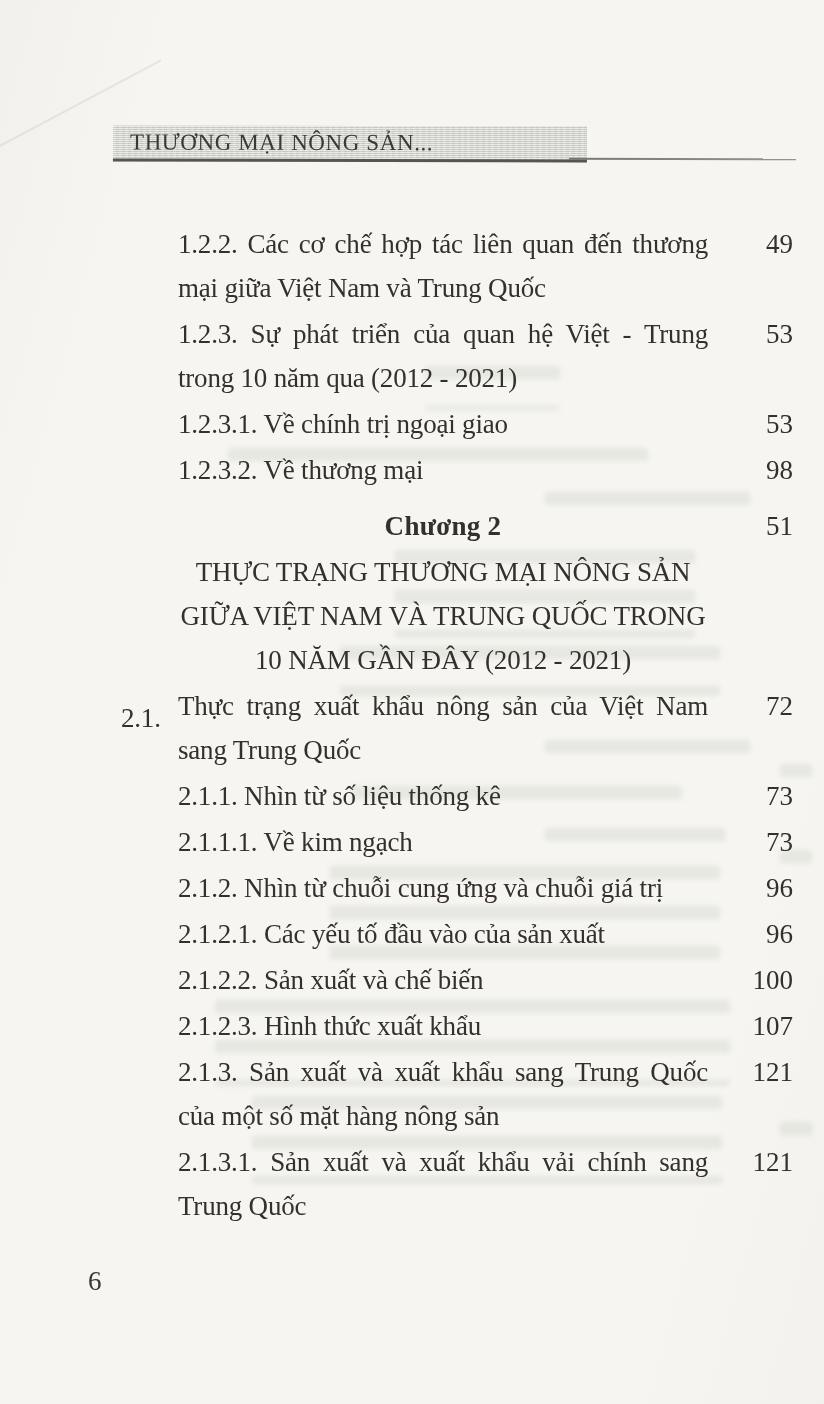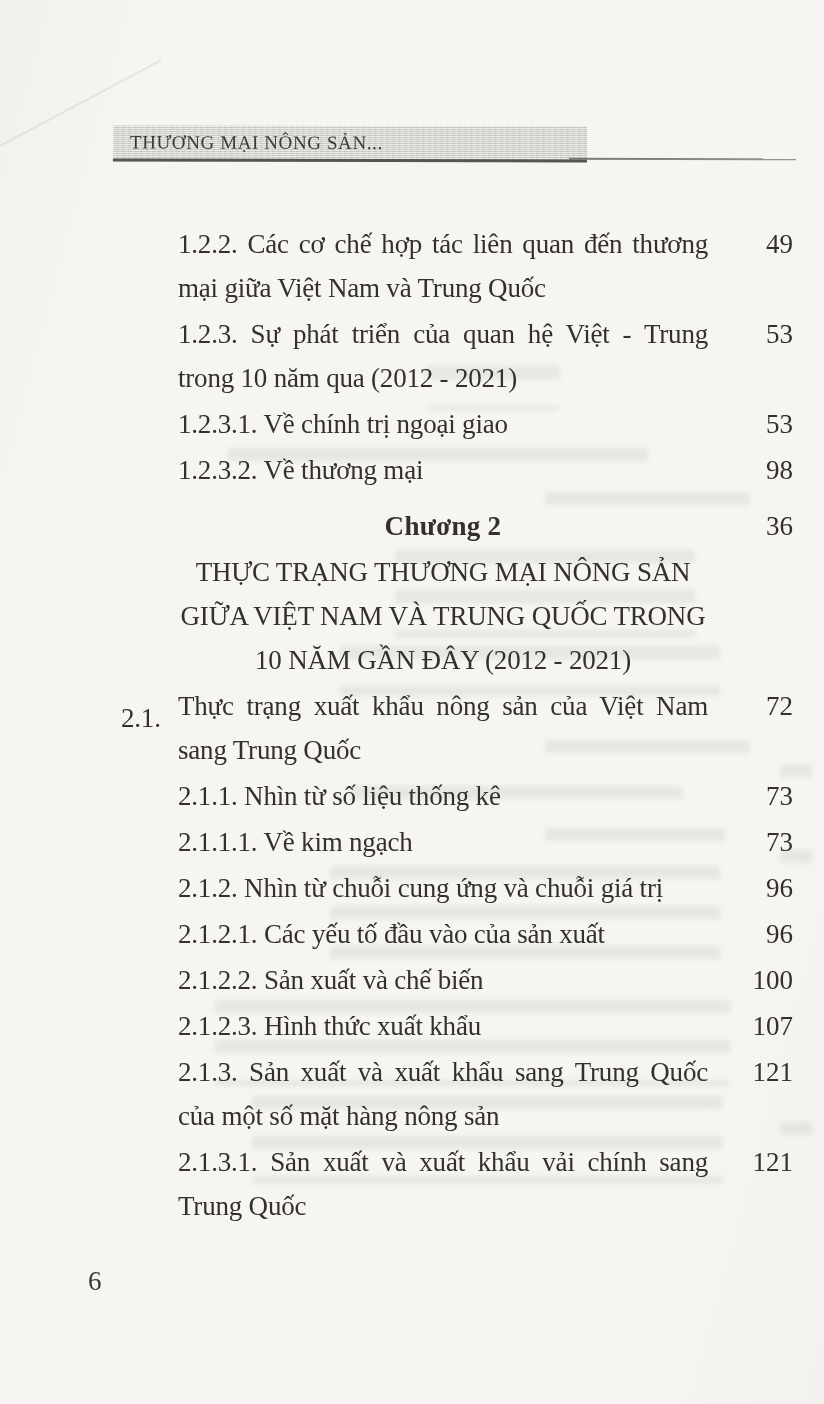--- a/index.html
+++ b/index.html
@@ -17,21 +17,21 @@
     box-sizing:content-box;
     background-color:var(--bar_bg,#d9dbd3);
     background-image:
       repeating-linear-gradient(0deg, rgba(255,255,255,.45) 0 1px, rgba(70,75,65,.10) 1px 2px),
       repeating-linear-gradient(90deg, rgba(255,255,255,.10) 0 3px, rgba(90,95,85,.05) 3px 6px);
     border-bottom:3px solid var(--bar_rule,#56554f);
     display:flex; align-items:center; padding-left:17px;
     transform:rotate(0.12deg);
   }
   .running-header span {
-    font-size:19px; letter-spacing:.6px; color:#3b3933; white-space:nowrap;
+    font-size:23px; letter-spacing:.6px; color:#3b3933; white-space:nowrap;
   }
   .header-rule-ext {
     position:absolute; left:569px; top:158px; width:227px; height:2px;
     background:linear-gradient(90deg,#77766f,#95948d);
     transform:rotate(0.15deg);
   }
 
   
   .toc { position:absolute; left:178px; top:222px; width:615px; font-size:27px; line-height:44px; }
   .row { display:flex; align-items:flex-start; margin-bottom:2px; }
@@ -103,21 +103,21 @@
       <div class="entry-page">53</div>
     </div>
 
     <div class="row">
       <div class="entry-text">1.2.3.2. Về thương mại</div>
       <div class="entry-page">98</div>
     </div>
 
     <div class="row chapter-row">
       <div class="entry-text chapter-label">Chương 2</div>
-      <div class="entry-page">36</div>
+      <div class="entry-page">51</div>
     </div>
 
     <div class="row title-row">
       <div class="entry-text chapter-title">
         <div>THỰC TRẠNG THƯƠNG MẠI NÔNG SẢN</div>
         <div>GIỮA VIỆT NAM VÀ TRUNG QUỐC TRONG</div>
         <div>10 NĂM GẦN ĐÂY (2012 - 2021)</div>
       </div>
       <div class="entry-page"></div>
     </div>

